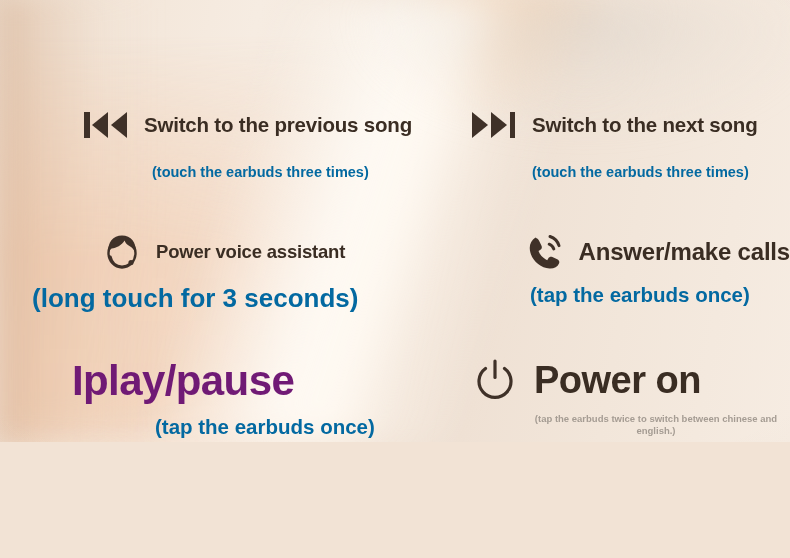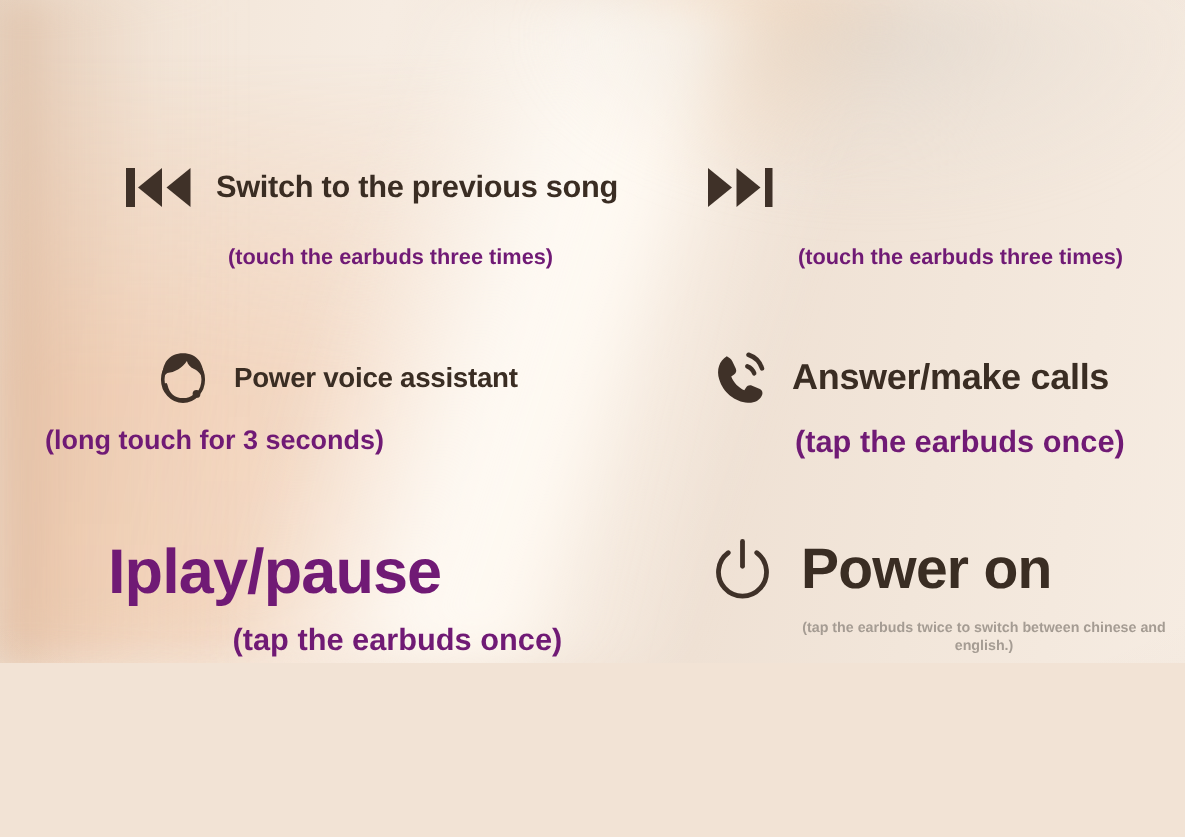--- a/index.html
+++ b/index.html
@@ -129,21 +129,21 @@
     justify-content: center;
     line-height: 0;
   }
   .title {
     color: #3a2d23;
     font-weight: bold;
     letter-spacing: -0.2px;
     white-space: nowrap;
   }
   .sub {
-    color: #701a75;
+    color: #0369a1;
     font-weight: bold;
     white-space: nowrap;
   }
 
   
   .r1 { top: 108px; }
   .r1 .head-line { padding-left: 82px; }
   .r1 .title { font-size: 20.5px; }
   .r1 .sub {
     font-size: 14.5px;
@@ -151,25 +151,25 @@
     margin-top: 22px;
   }
   .r1 .col-right .head-line { padding-left: 50px; }
   .r1 .col-right .sub { padding-left: 112px; }
 
   
   .r2 { top: 230px; }
   .r2 .head-line { padding-left: 100px; }
   .r2 .title { font-size: 18.5px; }
   .r2 .col-left .sub {
-    font-size: 18px;
-    padding-left: 30px;
+    font-size: 26px;
     margin-top: 9px;
-  }
-  .r2 .col-right .head-line { padding-left: 52px; }
+    margin-left: 32px;
+  }
+  .r2 .col-right .head-line { padding-left: 52px; justify-content: flex-end; }
   .r2 .col-right .title { font-size: 24px; }
   .r2 .col-right .sub {
     font-size: 20.5px;
     padding-left: 110px;
     margin-top: 9px;
   }
 
   
   .r3 { top: 357px; }
   .r3 .col-left .big {
@@ -232,20 +232,21 @@
 
       <div class="col col-right">
         <div class="head-line">
           <span class="icon-box">
             <svg width="50" height="34" viewBox="0 0 50 34" aria-hidden="true">
               <polygon points="2,4 2,30 18,17" fill="#3f3128"></polygon>
               <polygon points="21,4 21,30 37,17" fill="#3f3128"></polygon>
               <rect x="40" y="4" width="5" height="26" fill="#3f3128"></rect>
             </svg>
           </span>
+          <span class="title">Switch to the next song</span>
         </div>
         <div class="sub">(touch the earbuds three times)</div>
       </div>
 
     </div>
 
     <div class="row r2">
 
       <div class="col col-left">
         <div class="head-line">

